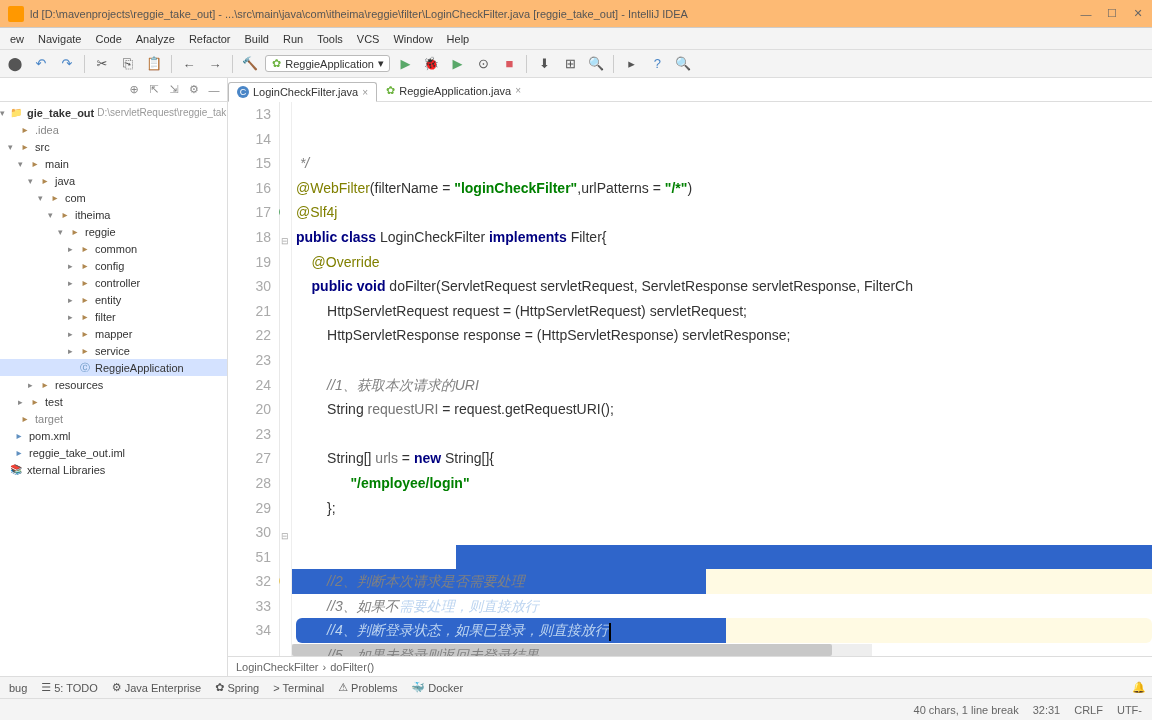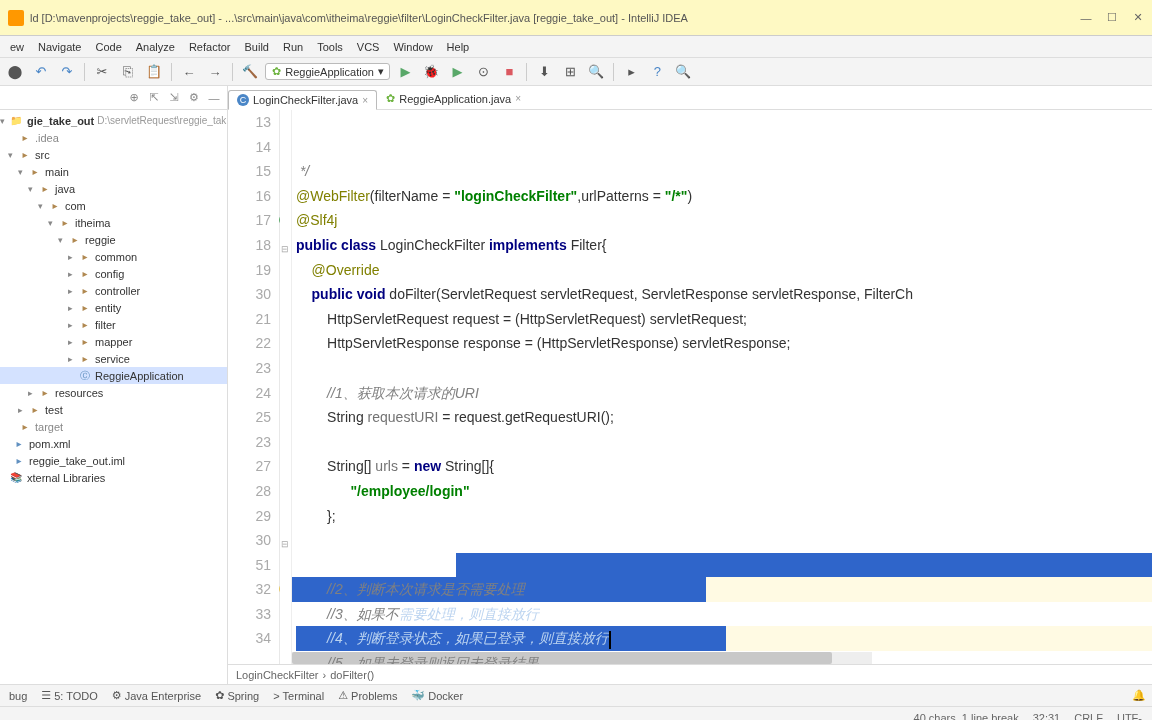--- a/index.html
+++ b/index.html
@@ -1,17 +1,17 @@
 <!DOCTYPE html>
 <html><head>
 <meta charset="utf-8">
 <style>
 * { margin: 0; padding: 0; box-sizing: border-box; font-family: -apple-system, "Segoe UI", sans-serif; }
 body { background: #f0f0f0; font-size: 12px; color: #333; overflow: hidden; width: 1152px; height: 720px; }
-.titlebar { height: 36px; background: #fef9c3; display: flex; align-items: center; padding: 0 8px; border-bottom: 1px solid #ccc; }
+.titlebar { height: 28px; background: #fdba74; display: flex; align-items: center; padding: 0 8px; border-bottom: 1px solid #ccc; }
 .titlebar-icon { width: 16px; height:16px; background:#ff9800; border-radius:2px; margin-right:6px; }
 .titlebar-text { flex:1; font-size: 11px; color:#555; }
 .winbtns { display:flex; gap:14px; }
 .winbtn { width:12px; height:12px; display:flex; align-items:center; justify-content:center; color:#666; font-size:11px; }
 
 .menubar { height: 22px; background:#f4f4f4; border-bottom:1px solid #ddd; display:flex; align-items:center; padding: 0 4px; gap:2px; }
 .menu-item { padding: 2px 6px; font-size: 11px; color:#333; }
 
 .toolbar { height: 28px; background:#f4f4f4; border-bottom:1px solid #ddd; display:flex; align-items:center; padding:0 4px; gap:4px; }
 .tb-btn { width:22px; height:22px; display:flex; align-items:center; justify-content:center; font-size:13px; color:#555; }
@@ -55,21 +55,21 @@
 .fold-col { width:12px; background:#fff; border-right:1px solid #eee; position:relative; }
 .fold-mark { position:absolute; font-size:9px; color:#aaa; left:1px; }
 
 .code { flex:1; position:relative; padding-left:4px; overflow:hidden; white-space:pre; }
 .code-line { height:24.6px; }
 .kw { color:#000080; font-weight:bold; }
 .str { color:#008000; font-weight:bold; }
 .ann { color:#808000; }
 .cmt { color:#808080; font-style:italic; }
 .param { color:#737373; }
-.caret-line { background:#fffae3; }
+.caret-line { background:#fffae3;border-radius:6px; }
 .cursor { display:inline-block; width:2px; height:18px; background:#000; vertical-align:middle; }
 
 .breadcrumb { height:20px; border-top:1px solid #ddd; display:flex; align-items:center; padding:0 8px; font-family:'Courier New',monospace; font-size:11px; color:#666; gap:4px; }
 
 .bottom-tabs { height:22px; background:#f4f4f4; border-top:1px solid #ddd; display:flex; align-items:center; padding:0 6px; gap:14px; font-size:11px; }
 .bt-item { display:flex; align-items:center; gap:3px; color:#555; }
 .status-bar { height:22px; background:#f4f4f4; border-top:1px solid #ddd; display:flex; align-items:center; justify-content:flex-end; padding:0 10px; gap:14px; font-size:11px; color:#666; }
 
 .hscroll { position:absolute; bottom:0; left:0; height:12px; width:580px; background:#eee; }
 .hscroll-thumb { height:100%; width:540px; background:#c8c8c8; border-radius:2px; }
@@ -302,21 +302,21 @@
           <div class="code-line">15</div>
           <div class="code-line">16</div>
           <div class="code-line">17</div>
           <div class="code-line">18</div>
           <div class="code-line">19</div>
           <div class="code-line">30</div>
           <div class="code-line">21</div>
           <div class="code-line">22</div>
           <div class="code-line">23</div>
           <div class="code-line">24</div>
-          <div class="code-line">25</div>
+          <div class="code-line">20</div>
           <div class="code-line">23</div>
           <div class="code-line">27</div>
           <div class="code-line">28</div>
           <div class="code-line">29</div>
           <div class="code-line">30</div>
           <div class="code-line">51</div>
           <div class="code-line">32</div>
           <div class="code-line">33</div>
           <div class="code-line">34</div>
         </div>

